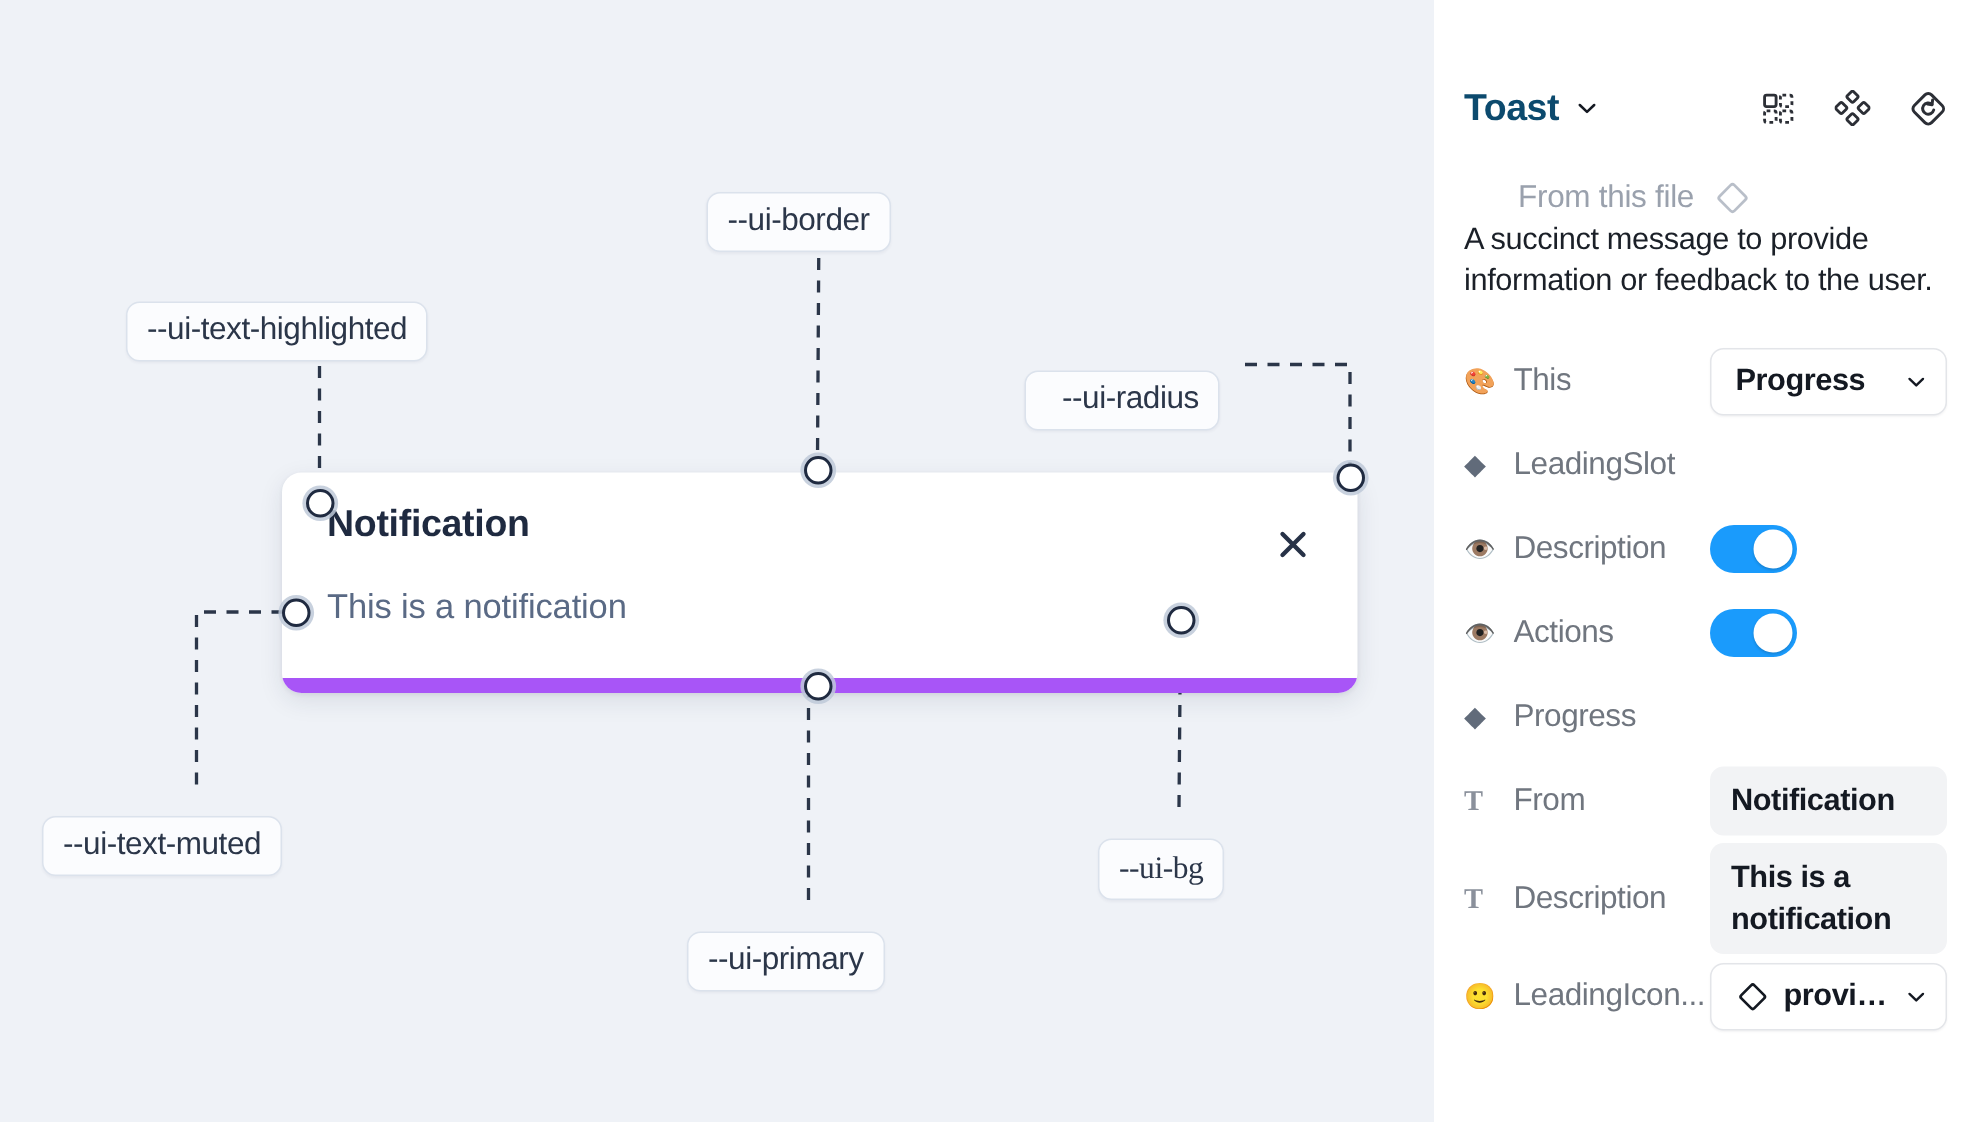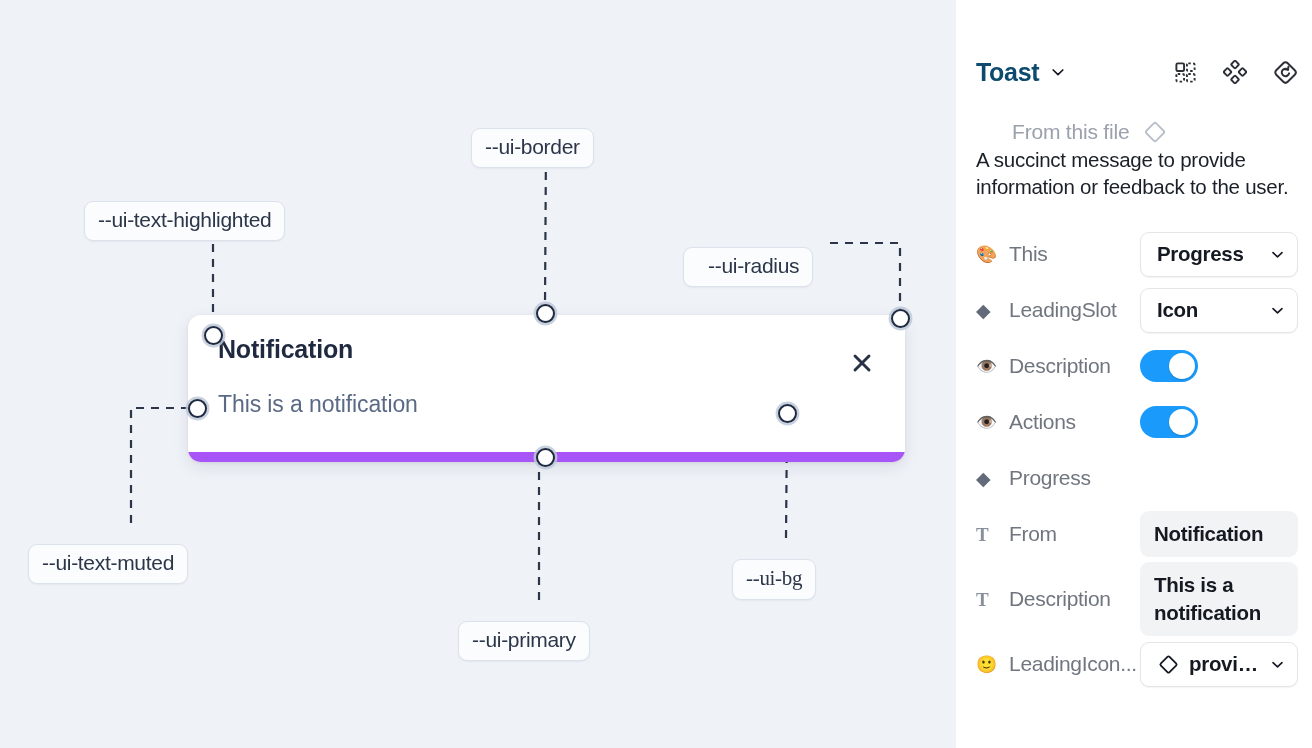--- a/index.html
+++ b/index.html
@@ -301,30 +301,20 @@
             </span>
           </div>
         </div>
       </div>
 
       <div class="prop-row">
         <div class="prop-left">
           <span class="prop-icon glyph-diamond">◆</span>
           <span class="prop-label">LeadingSlot</span>
         </div>
-        <div class="prop-ctl">
-          <div class="select">
-            <span class="sel-text">Icon</span>
-            <span class="sel-caret">
-              <svg width="15" height="15" viewBox="0 0 16 16" aria-hidden="true">
-                  <path d="M3.2 6 L8 10.6 L12.8 6" fill="none" stroke="currentColor" stroke-width="1.7" stroke-linecap="round" stroke-linejoin="round"></path>
-                </svg>
-            </span>
-          </div>
-        </div>
       </div>
 
       <div class="prop-row">
         <div class="prop-left">
           <span class="prop-icon">👁️</span>
           <span class="prop-label">Description</span>
         </div>
         <div class="prop-ctl">
           <div class="toggle">
             <span class="knob"></span>

